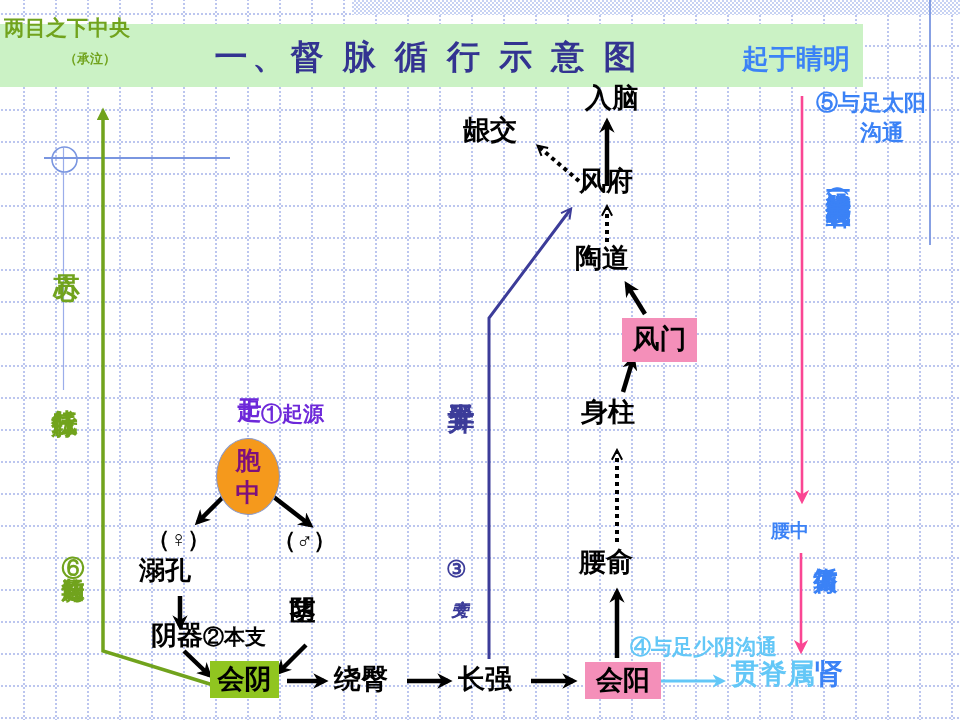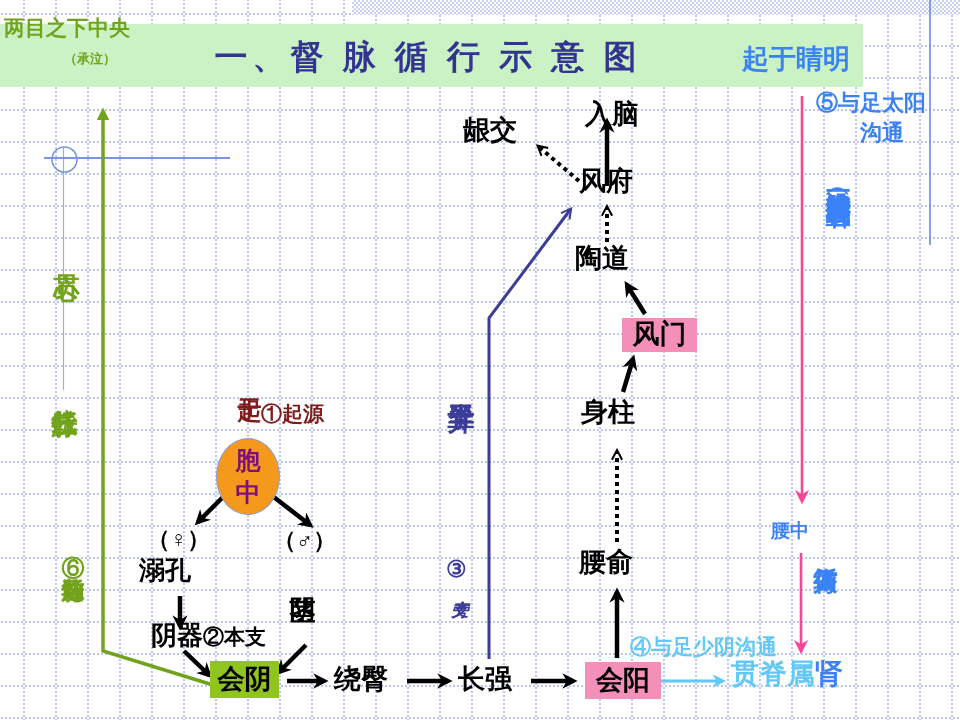--- a/index.html
+++ b/index.html
@@ -22,21 +22,21 @@
     background-size:4px 4px;
   }
   .banner{position:absolute;left:0;top:24px;width:863px;height:63px;background:#cbf2c5;z-index:1;}
   svg.net{position:absolute;left:0;top:0;z-index:2;}
   .lbl{position:absolute;z-index:3;font-weight:bold;font-size:27px;color:#000;white-space:nowrap;line-height:1.15;}
   .v{writing-mode:vertical-rl;}
   .olive{color:#71a31d;}
   .pink{color:#3b82f6;}
   .navy{color:#3c3c99;}
   .cyan{color:#63c7f7;}
-  .purple{color:#7f1d1d;}
+  .purple{color:#6d28d9;}
   .hl-pink{background:#f48fb9;display:flex;align-items:center;justify-content:center;}
   .hl-green{background:#90c520;display:flex;align-items:center;justify-content:center;}
   .title{left:188px;top:38px;width:480px;text-align:center;font-size:33px;letter-spacing:5px;color:#333391;}
   .ellipse{
     position:absolute;left:216px;top:438px;width:62px;height:75px;z-index:3;
     background:#f5991c;border:1.5px solid #8899cc;border-radius:50%;
     display:flex;align-items:center;justify-content:center;
   }
   .ellipse span{width:27px;text-align:center;font-weight:bold;font-size:25px;line-height:1.25;color:#7d0f7d;}
   .row{display:flex;align-items:baseline;}
@@ -128,25 +128,25 @@
   </div>
 <div class="lbl" style="left:147px;top:526px;font-size:23px;">（♀）</div>
 <div class="lbl" style="left:139px;top:556px;font-size:26px;">溺孔</div>
 <div class="lbl row" style="left:151px;top:621px;">
   <span style="font-size:26px;">阴器</span>
   <span style="font-size:21px;">②本支</span>
 </div>
 <div class="lbl" style="left:273px;top:527px;font-size:23px;">（♂）</div>
 <div class="lbl v" style="left:287px;top:577px;font-size:26px;">阴茎</div>
 
-<div class="lbl" style="left:585px;top:83px;margin-top:16px;">入脑</div>
+<div class="lbl" style="left:585px;top:83px;">入脑</div>
 <div class="lbl" style="left:463px;top:115px;">龈交</div>
 <div class="lbl" style="left:579px;top:166px;">风府</div>
 <div class="lbl" style="left:575px;top:243px;">陶道</div>
-<div class="lbl hl-pink" style="left:622px;top:318px;width:75px;height:34px;">
+<div class="lbl hl-pink" style="left:622px;top:318px;width:75px;height:44px;">
     <span>风门</span>
   </div>
 <div class="lbl" style="left:581px;top:397px;">身柱</div>
 <div class="lbl" style="left:579px;top:547px;">腰俞</div>
 <div class="lbl hl-pink" style="left:585px;top:662px;width:76px;height:37px;">
     <span>会阳</span>
   </div>
 <div class="lbl hl-green" style="left:210px;top:661px;width:69px;height:37px;">
     <span>会阴</span>
   </div>

